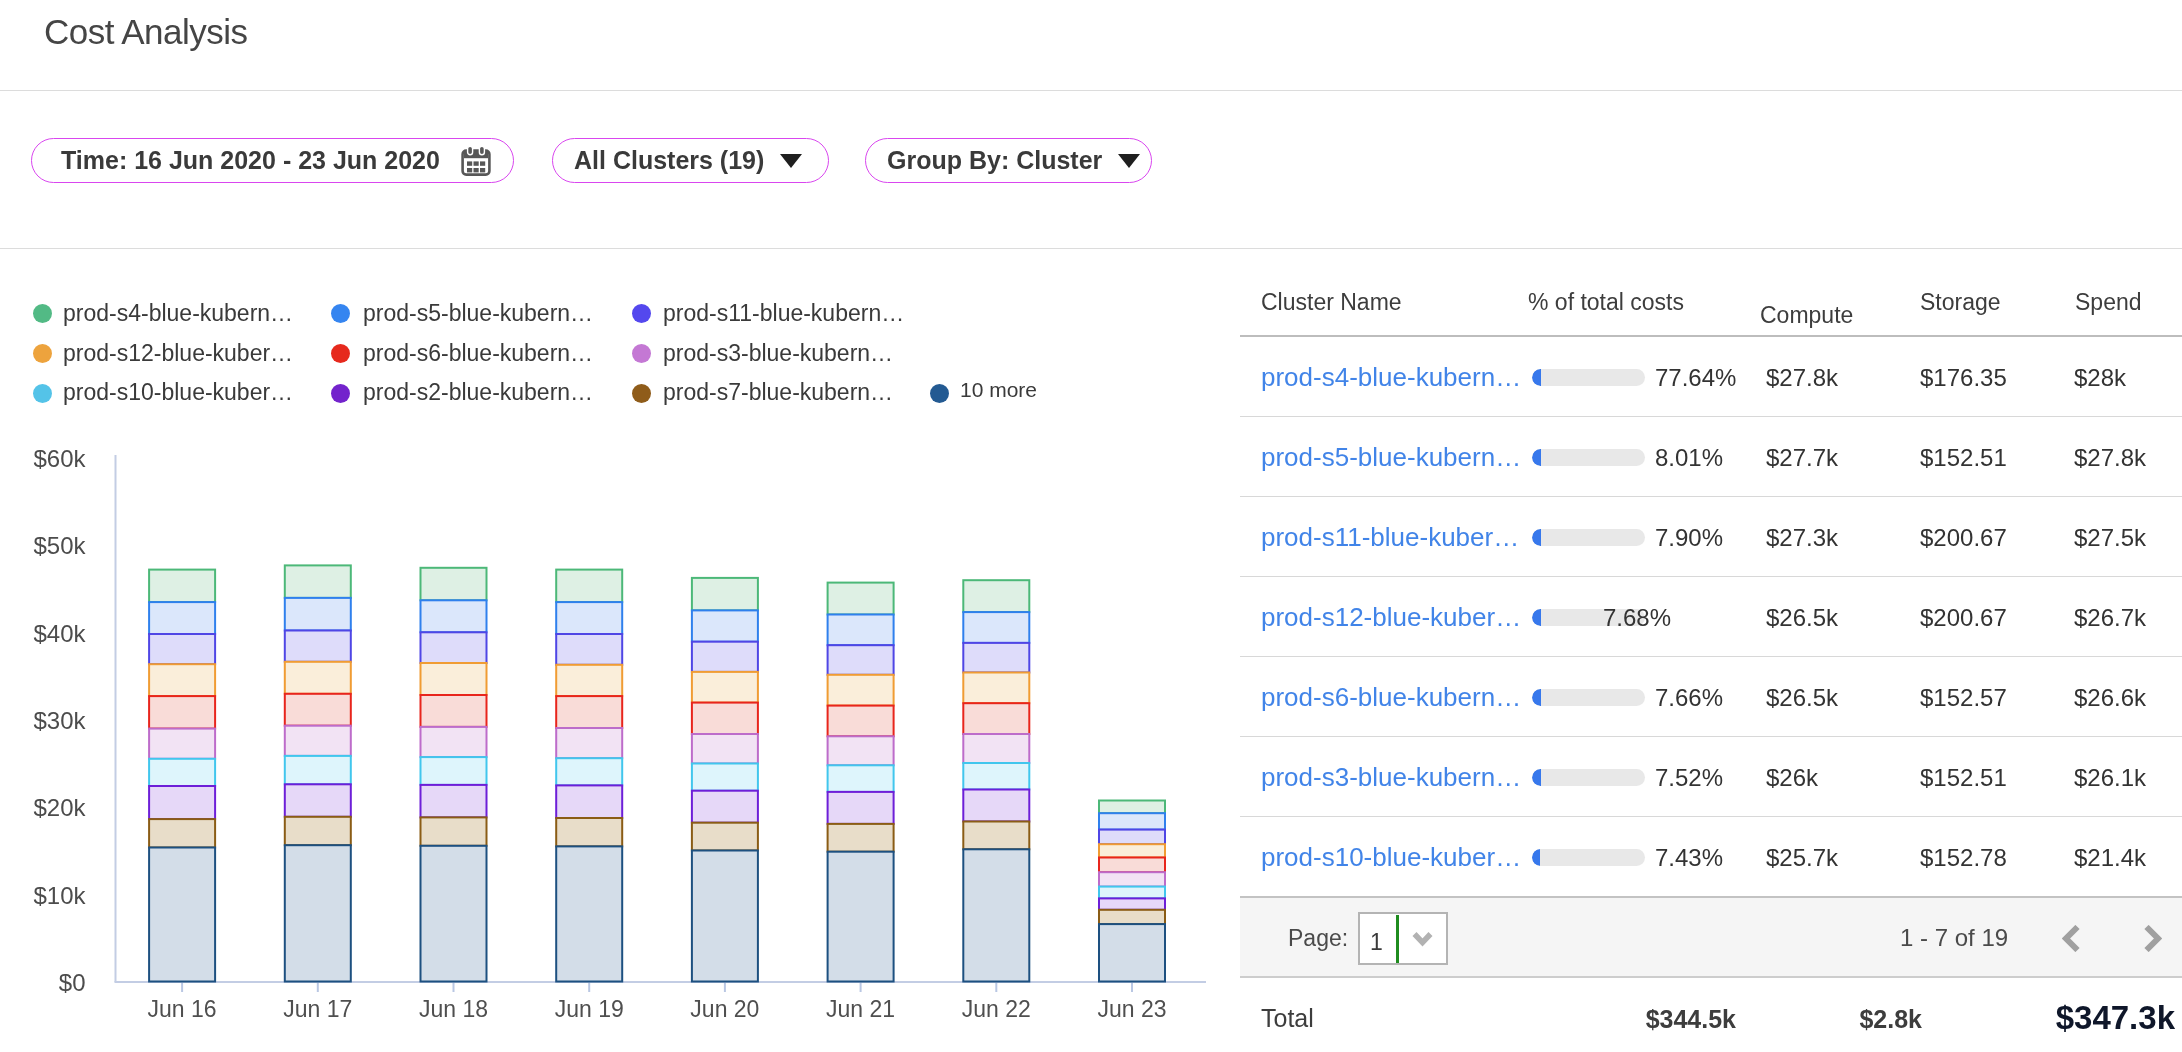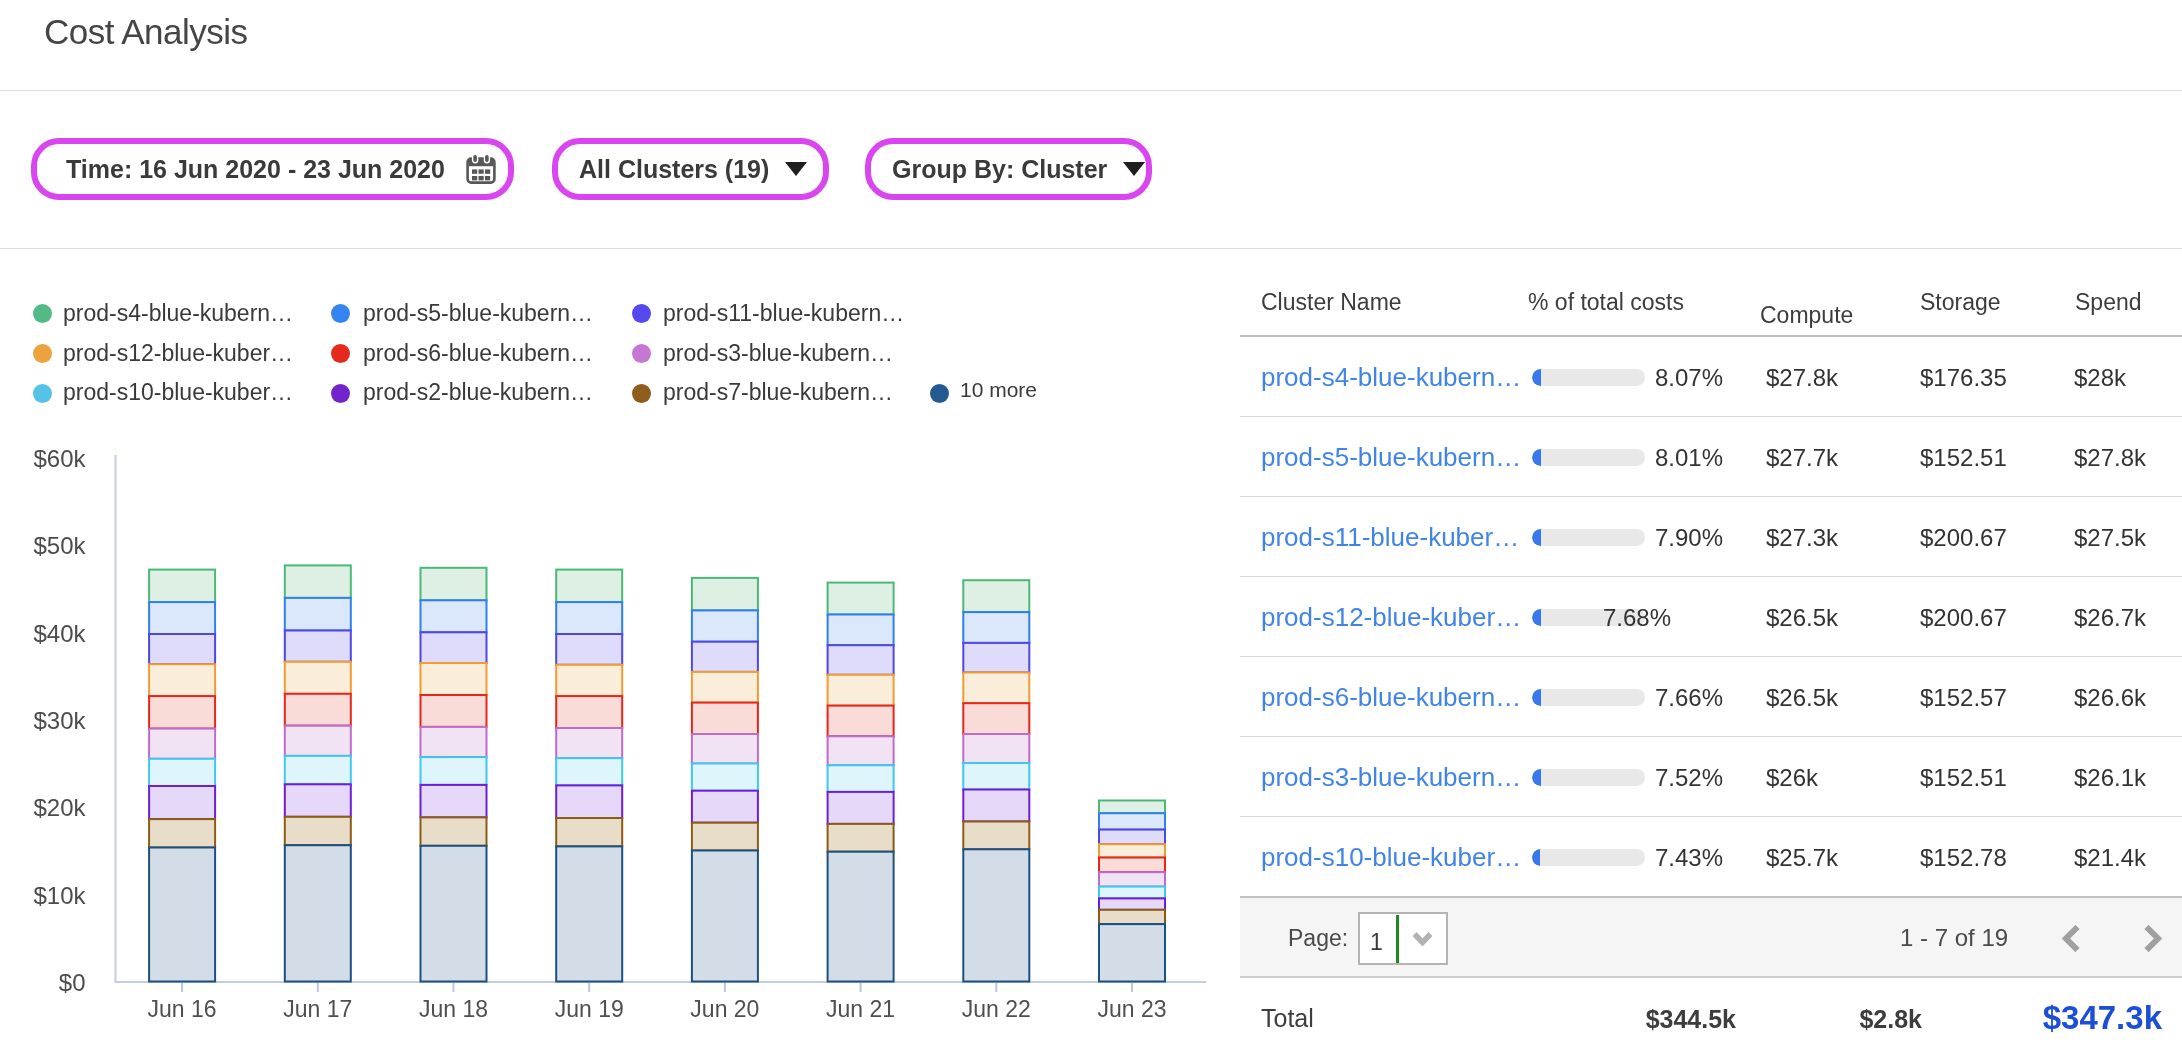--- a/index.html
+++ b/index.html
@@ -1,20 +1,20 @@
 <!DOCTYPE html>
 <html><head>
 <meta charset="utf-8">
 <style>
 * { margin:0; padding:0; box-sizing:border-box; }
 html,body { width:2182px; height:1052px; background:#fff; font-family:"Liberation Sans", sans-serif; position:relative; overflow:hidden; }
 .abs { position:absolute; }
 .dot { position:absolute; width:19px; height:19px; border-radius:50%; }
 .ltext { position:absolute; font-size:23px; color:#3a3a3a; white-space:nowrap; }
-.pill { position:absolute; height:62px; border:6px solid #d946ef; border-radius:28px; display:flex; align-items:center; font-weight:bold; font-size:25px; color:#3a3a3a; white-space:nowrap; }
+.pill { position:absolute; height:45px; border:1px solid #d946ef; border-radius:28px; display:flex; align-items:center; font-weight:bold; font-size:25px; color:#3a3a3a; white-space:nowrap; }
 .hline { position:absolute; left:0; width:2182px; height:1px; background:#dcdcdc; }
 .hcell { position:absolute; font-weight:normal; font-size:23px; color:#3d3d3d; white-space:nowrap; }
 .link { position:absolute; font-size:26px; color:#4184e8; white-space:nowrap; }
 .val { position:absolute; font-size:24px; color:#333; white-space:nowrap; }
 .pbar { position:absolute; width:113px; height:17px; border-radius:9px; background:#e8e8e8; overflow:hidden; }
 .pfill { height:17px; background:#3778ec; border-radius:9px 0 0 9px; }
 .rsep { position:absolute; left:1240px; width:942px; height:1px; background:#d8d8d8; }
 .tri { width:0; height:0; border-left:11px solid transparent; border-right:11px solid transparent; border-top:14px solid #1f1f1f; margin-left:16px; }
 </style>
 </head>
@@ -177,21 +177,21 @@
 <div class="hcell" style="left:1528px;top:289px">% of total costs</div>
 <div class="hcell" style="left:1760px;top:302px">Compute</div>
 <div class="hcell" style="left:1920px;top:289px">Storage</div>
 <div class="hcell" style="left:2075px;top:289px">Spend</div>
 <div class="abs" style="left:1240px;top:335px;width:942px;height:2px;background:#bdbdbd"></div>
 
 <div class="link" style="left:1261px;top:362px">prod-s4-blue-kubern…</div>
 <div class="pbar" style="left:1532px;top:369px">
     <div class="pfill" style="width:9.1px"></div>
   </div>
-<div class="val" style="left:1655px;top:364px">8.07%</div>
+<div class="val" style="left:1655px;top:364px">77.64%</div>
 <div class="val" style="left:1766px;top:364px">$27.8k</div>
 <div class="val" style="left:1920px;top:364px">$176.35</div>
 <div class="val" style="left:2074px;top:364px">$28k</div>
 <div class="rsep" style="top:416px"></div>
 <div class="link" style="left:1261px;top:442px">prod-s5-blue-kubern…</div>
 <div class="pbar" style="left:1532px;top:449px">
     <div class="pfill" style="width:9.1px"></div>
   </div>
 <div class="val" style="left:1655px;top:444px">8.01%</div>
 <div class="val" style="left:1766px;top:444px">$27.7k</div>
@@ -255,13 +255,13 @@
 <svg class="abs" style="left:2062px;top:925px" width="18" height="27" viewBox="0 0 18 27">
     <polyline points="15.5,2 4,13.5 15.5,25" fill="none" stroke="#a0a0a0" stroke-width="6" stroke-linecap="butt" stroke-linejoin="miter"></polyline>
   </svg>
 <svg class="abs" style="left:2144px;top:925px" width="18" height="27" viewBox="0 0 18 27">
     <polyline points="2.5,2 14,13.5 2.5,25" fill="none" stroke="#a0a0a0" stroke-width="6" stroke-linecap="butt" stroke-linejoin="miter"></polyline>
   </svg>
 
 <div class="abs" style="left:1261px;top:1004px;font-weight:normal;font-size:25px;color:#3d3d3d">Total</div>
 <div class="abs" style="right:446px;top:1005px;font-weight:bold;font-size:25px;color:#3d3d3d">$344.5k</div>
 <div class="abs" style="right:260px;top:1005px;font-weight:bold;font-size:25px;color:#3d3d3d">$2.8k</div>
-<div class="abs" style="right:20px;top:999px;font-weight:bold;font-size:33px;color:#1d4ed8">$347.3k</div>
+<div class="abs" style="right:7px;top:999px;font-weight:bold;font-size:33px;color:#0f172a">$347.3k</div>
 
 </body></html>

